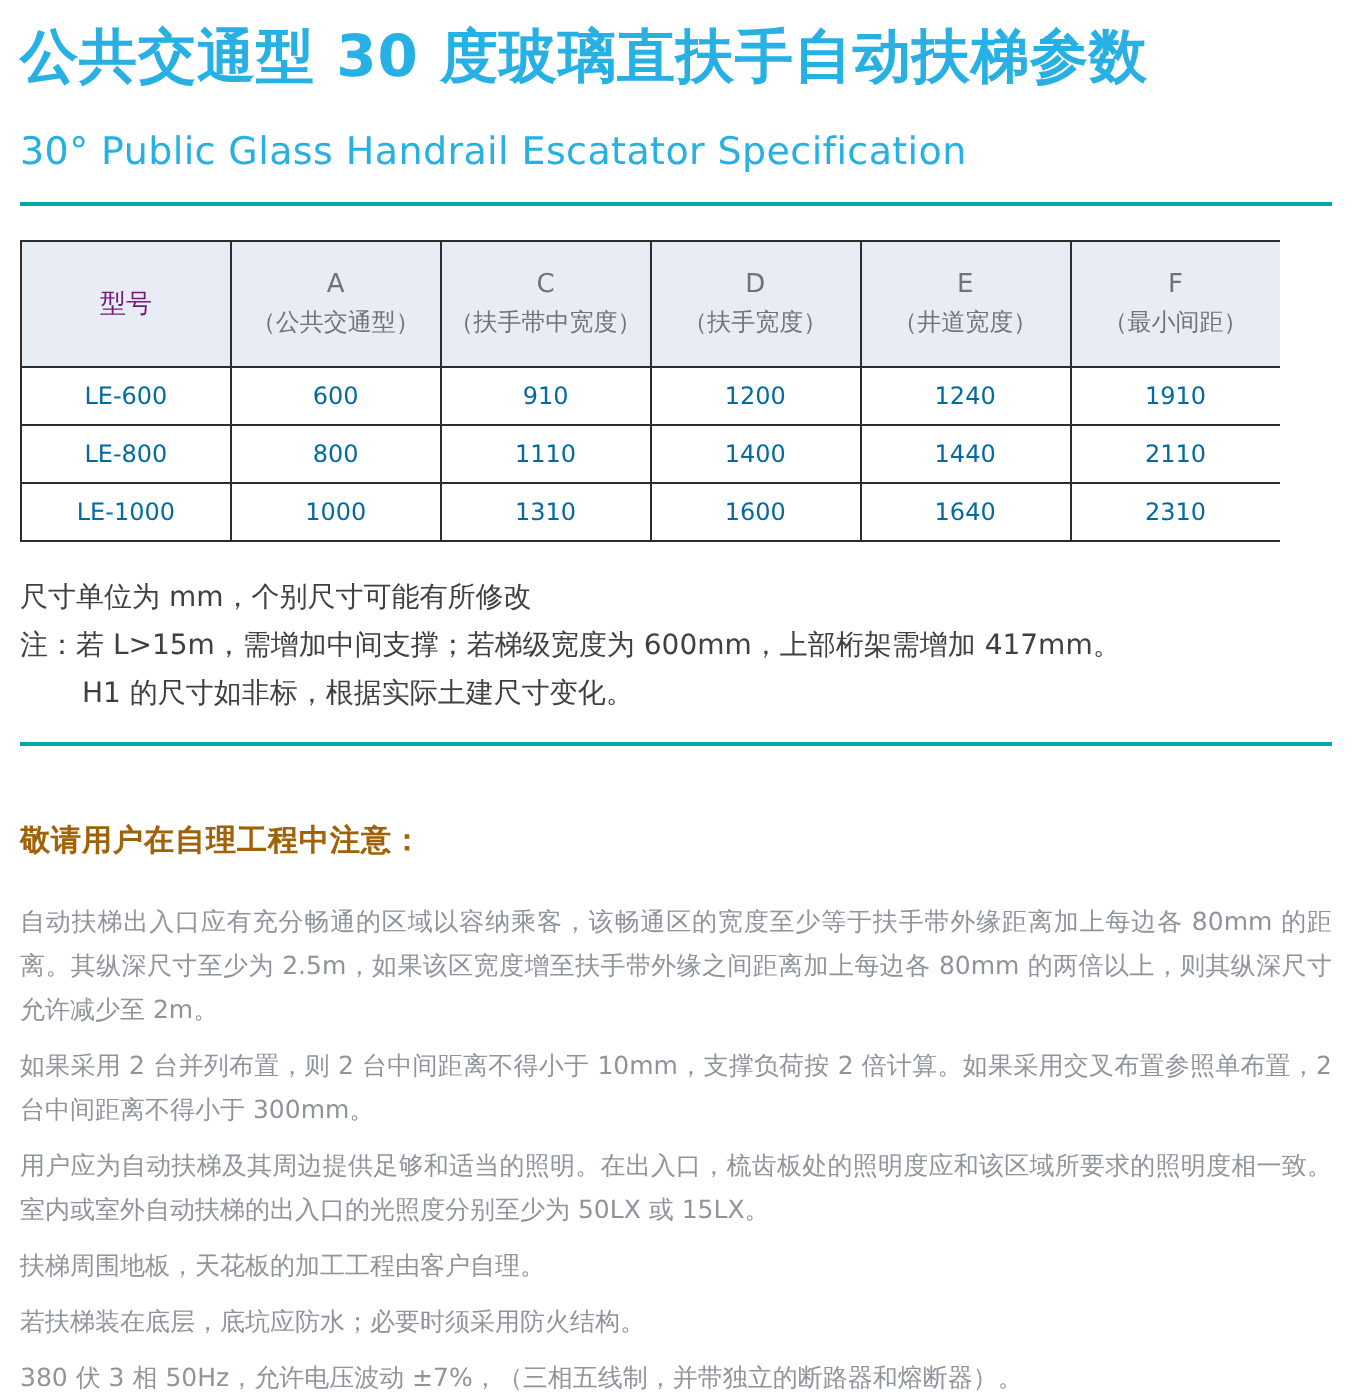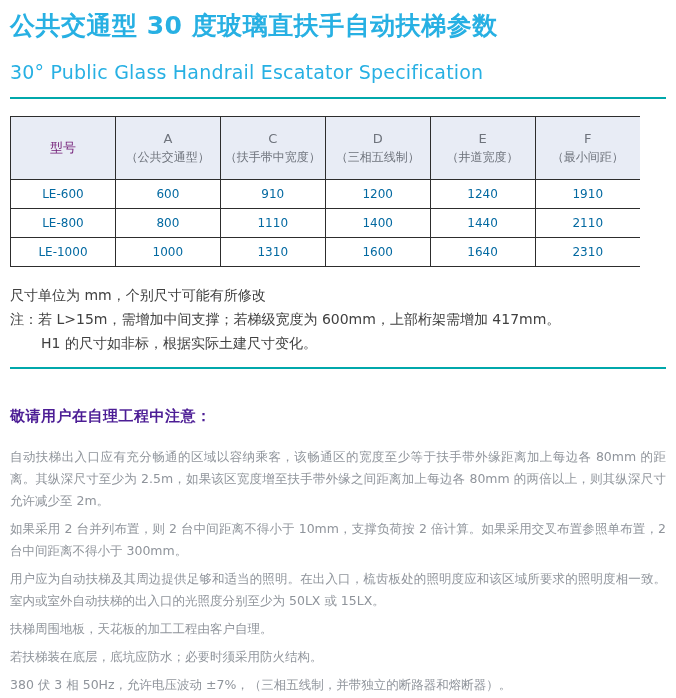--- a/index.html
+++ b/index.html
@@ -5,21 +5,21 @@
   * { margin: 0; padding: 0; box-sizing: border-box; }
   html, body { background: #ffffff; }
   body {
     width: 676px; height: 698px;
     font-family: "DejaVu Sans", "Liberation Sans", sans-serif;
     overflow: hidden;
   }
   .page { padding: 12px 10px 0 10px; width: 676px; }
 
   .title {
-    color: #27b0e3; font-size: 25px; font-weight: bold;
+    color: #27b0e3; font-size: 29px; font-weight: bold;
     line-height: 1.12; letter-spacing: 0.5px; white-space: nowrap;
   }
   .subtitle {
     color: #27b0e3; font-size: 19px; font-weight: normal;
     margin-top: 21px; letter-spacing: 0.2px;
   }
   .rule { height: 2px; background: #00a8ab; border: none; width: 656px; }
   .rule-1 { margin-top: 14px; }
   .rule-2 { margin-top: 12px; }
 
@@ -37,21 +37,21 @@
   .th-model  { font-size: 13px; color: #701a75; }
   .th-desc   { font-size: 12px; color: #6e737c; line-height: 18px; }
   .spec-table tbody td { height: 29px; font-size: 12px; color: #0369a1; background: #ffffff; margin-left: 28px; }
 
   .notes { margin-top: 16px; }
   .note-line { font-size: 14px; color: #404040; line-height: 24px; }
   .note-indent { padding-left: 31px; }
 
   .section-heading {
     margin-top: 38px; font-size: 15px; font-weight: bold;
-    color: #4c1d95; letter-spacing: 0.5px;
+    color: #a16207; letter-spacing: 0.5px;
   }
   .paragraphs { margin-top: 20px; width: 656px; }
   .para {
     font-size: 12.5px; color: #8f949b; line-height: 22px;
     margin-bottom: 6px; text-align: justify;
   }
 </style>
 </head>
 <body>
 
@@ -71,21 +71,21 @@
         <th>
           <div class="th-letter">A</div>
           <div class="th-desc">（公共交通型）</div>
         </th>
         <th>
           <div class="th-letter">C</div>
           <div class="th-desc">（扶手带中宽度）</div>
         </th>
         <th>
           <div class="th-letter">D</div>
-          <div class="th-desc">（三相五线制）</div>
+          <div class="th-desc">（扶手宽度）</div>
         </th>
         <th>
           <div class="th-letter">E</div>
           <div class="th-desc">（井道宽度）</div>
         </th>
         <th>
           <div class="th-letter">F</div>
           <div class="th-desc">（最小间距）</div>
         </th>
       </tr>

